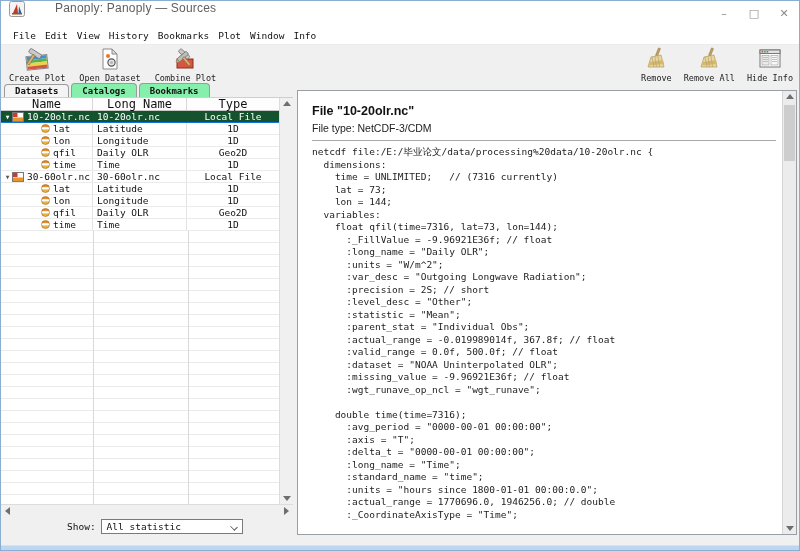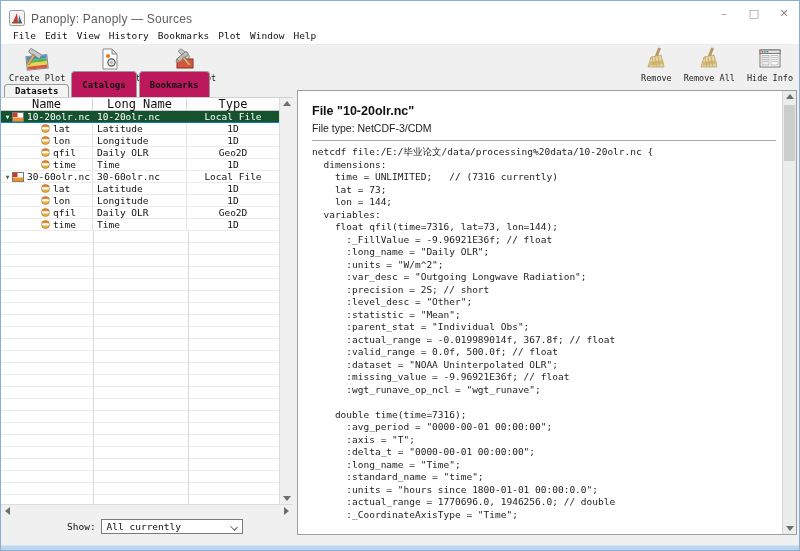--- a/index.html
+++ b/index.html
@@ -2,45 +2,45 @@
 <html><head>
 <meta charset="utf-8">
 <style>
   * { margin:0; padding:0; box-sizing:border-box; cursor:default; }
   html,body { background:#888; font-family:"Liberation Sans", sans-serif; }
   .window {
     position:relative; width:800px; height:551px; background:#f0f0f0;
     border:1px solid #89aed2; overflow:hidden;
   }
   
-  .titlebar { height:25px; background:#ffffff; display:flex; align-items:flex-end; }
+  .titlebar { height:25px; background:#ffffff; display:flex; align-items:flex-start;gap:24px; }
   .app-icon { width:16px; height:16px; margin:0 6px 0 8px; flex:none; }
   .title-text { font-size:12px; color:#5f5f5f; letter-spacing:.2px; }
   .win-controls { margin-left:auto; display:flex; height:100%; }
   .win-btn { width:30px; height:100%; display:flex; align-items:center; justify-content:center;
              color:#8a8a8a; font-size:11px; font-family:"DejaVu Sans", sans-serif; }
   
   .menubar { height:19px; background:#ffffff; display:flex; align-items:center;
              padding-left:12px; border-bottom:1px solid #ececec; }
   .menu-item { font-family:"DejaVu Sans Mono", monospace; font-size:9.5px; color:#111;
                margin-right:9px; white-space:nowrap; }
   
   .toolbar { height:39px; background:#f0f0f0; display:flex; align-items:flex-start;
              padding:2px 6px 0 8px; }
   .tb-group-left { display:flex; gap:14px; }
   .tb-group-right { margin-left:auto; display:flex; gap:12px; }
   .tb-btn { display:flex; flex-direction:column; align-items:center; }
   .tb-btn svg { display:block; }
   .tb-label { font-family:"DejaVu Sans Mono", monospace; font-size:8.5px; color:#222; margin-top:1px; white-space:nowrap; }
   
   .tabbar { height:13px; display:flex; align-items:flex-end; padding-left:3px; background:#f0f0f0; }
-  .tab { height:26px; padding:0 10px; display:flex; align-items:center;
+  .tab { height:14px; padding:0 10px; display:flex; align-items:center;
          font-family:"DejaVu Sans Mono", monospace; font-size:9px; font-weight:bold; color:#111;
          border:1px solid #9b9b9b; border-bottom:none; border-radius:4px 4px 0 0;
-         background:#be185d; margin-right:2px; }
+         background:#86efac; margin-right:2px; }
   .tab.active { background:#f4f4f4; height:13px; }
   
   .main { position:relative; height:438px; display:flex; background:#f0f0f0; }
   .left-col { width:292px; flex:none; display:flex; flex-direction:column; background:#fff; }
   .table-area { flex:1; display:flex; overflow:hidden; border-top:1px solid #cfcfcf; }
   .grid { width:278px; flex:none; display:flex; flex-direction:column; background:#fff; }
   .thead { display:flex; height:13px; border-bottom:1px solid #c8c8c8; background:#fdfdfd; flex:none; }
   .hcell { font-family:"DejaVu Sans Mono", monospace; font-size:12px; color:#111;
            display:flex; align-items:center; justify-content:center; border-right:1px solid #d9d9d9; }
   .c-name { width:92px; } .c-long { width:94px; } .c-type { width:92px; border-right:none; }
@@ -129,21 +129,21 @@
   </div>
 
   <div class="menubar">
     <span class="menu-item">File</span>
     <span class="menu-item">Edit</span>
     <span class="menu-item">View</span>
     <span class="menu-item">History</span>
     <span class="menu-item">Bookmarks</span>
     <span class="menu-item">Plot</span>
     <span class="menu-item">Window</span>
-    <span class="menu-item">Help</span>
+    <span class="menu-item">Info</span>
   </div>
 
   <div class="toolbar">
     <div class="tb-group-left">
       <div class="tb-btn">
         <svg width="30" height="25" viewBox="0 0 30 25">
           <g transform="rotate(-6 15 15)">
             <rect x="5" y="9" width="20" height="3.2" fill="#3f8fd4"></rect>
             <rect x="5" y="12.2" width="20" height="3.2" fill="#59b34a"></rect>
             <rect x="5" y="15.4" width="20" height="3.2" fill="#e8d44d"></rect>
@@ -408,21 +408,21 @@
           <div class="arr arr-down"></div>
         </div>
       </div>
       <div class="hscroll">
         <div class="arr arr-left"></div>
         <div class="arr arr-right"></div>
       </div>
       <div class="showbar">
         <span class="show-label">Show:</span>
         <div class="combo">
-          <span class="combo-value">All currently</span>
+          <span class="combo-value">All statistic</span>
           <span class="combo-chevron"></span>
         </div>
       </div>
     </div>
 
     <div class="gap-col"></div>
 
     <div class="right-panel">
       <div class="info-content">
         <div class="info-title">File "10-20olr.nc"</div>

